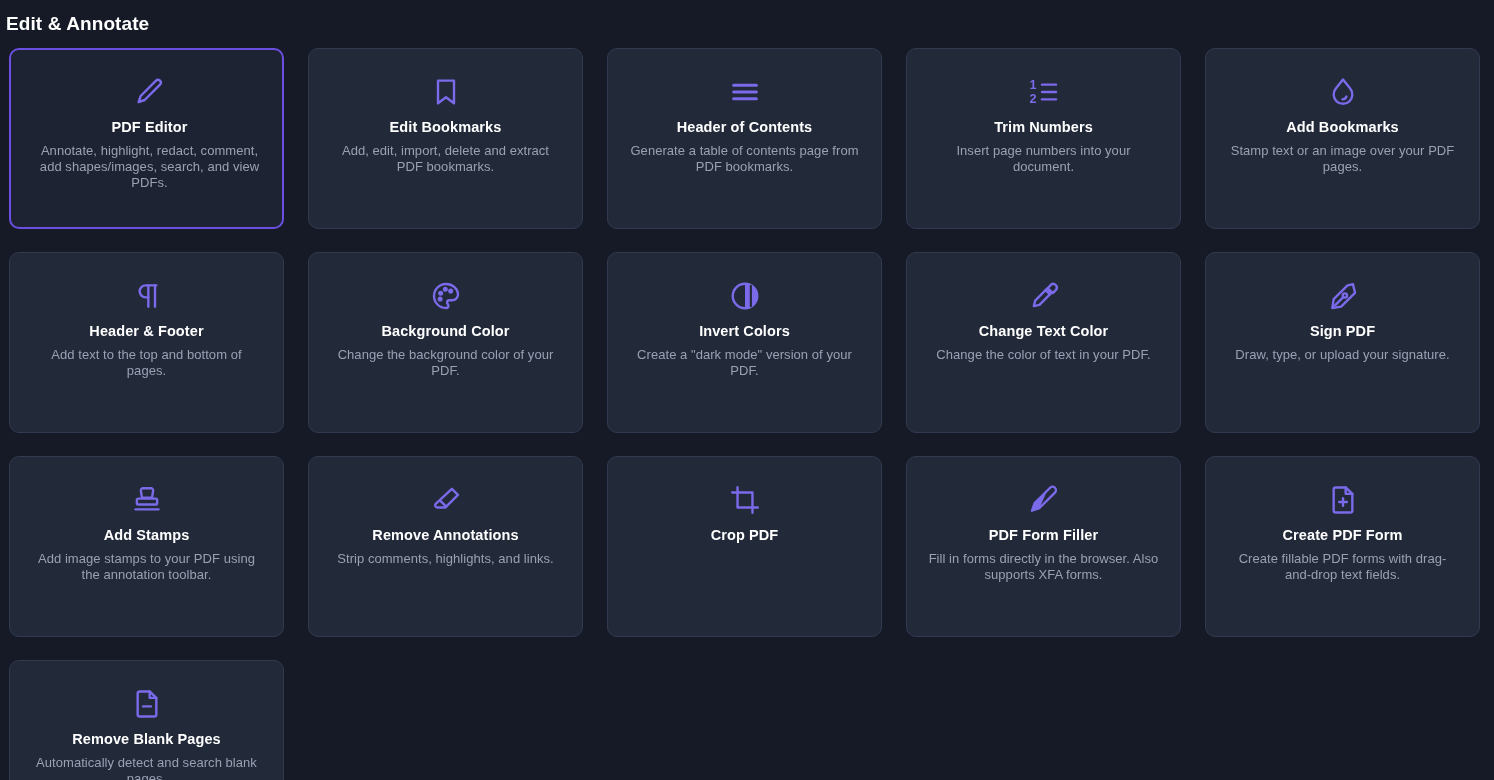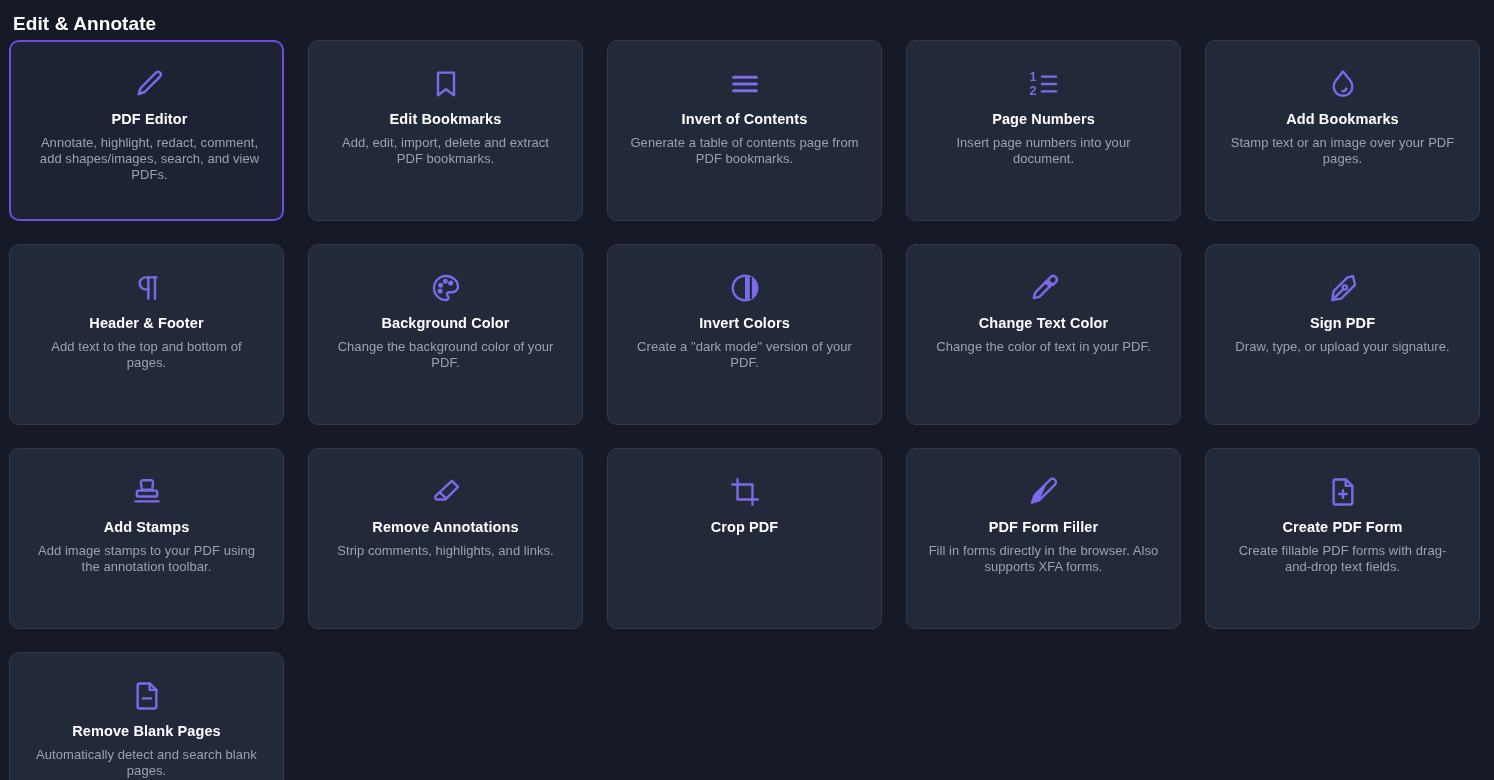--- a/index.html
+++ b/index.html
@@ -16,22 +16,22 @@
     font-family: "Liberation Sans", sans-serif;
     color: #e8ecf3;
     -webkit-font-smoothing: antialiased;
   }
 
   #page-title {
     font-size: 19px;
     font-weight: bold;
     color: #ffffff;
     letter-spacing: 0.1px;
-    padding: 9px 0 0 13px;
-    height: 40px;
+    padding: 9px 0 0 6px;
+    height: 48px;
     line-height: 30px;
   }
 
   #tool-grid {
     display: grid;
     grid-template-columns: repeat(5, 275px);
     column-gap: 24px;
     row-gap: 23px;
     padding: 0 0 0 9px;
     align-content: start;
@@ -116,34 +116,34 @@
       <div class="tool-desc">Add, edit, import, delete and extract PDF bookmarks.</div>
     </div>
     <div class="tool-card">
       <span class="tool-icon">
         <svg viewBox="0 0 24 24" fill="none" stroke="currentColor" stroke-width="2.3" stroke-linecap="round">
           <line x1="3.5" y1="7" x2="20.5" y2="7"></line>
           <line x1="3.5" y1="12" x2="20.5" y2="12"></line>
           <line x1="3.5" y1="17" x2="20.5" y2="17"></line>
         </svg>
       </span>
-      <div class="tool-title">Invert of Contents</div>
+      <div class="tool-title">Header of Contents</div>
       <div class="tool-desc">Generate a table of contents page from PDF bookmarks.</div>
     </div>
     <div class="tool-card">
       <span class="tool-icon">
         <svg viewBox="0 0 24 24" fill="none" stroke="currentColor" stroke-width="1.8" stroke-linecap="round" stroke-linejoin="round">
           <line x1="10.5" y1="6.5" x2="21" y2="6.5"></line>
           <line x1="10.5" y1="12" x2="21" y2="12"></line>
           <line x1="10.5" y1="17.5" x2="21" y2="17.5"></line>
           <text x="1.2" y="9.6" font-size="9.5" font-weight="bold" fill="currentColor" stroke="none" font-family="Liberation Sans, sans-serif">1</text>
           <text x="1.2" y="20.3" font-size="9.5" font-weight="bold" fill="currentColor" stroke="none" font-family="Liberation Sans, sans-serif">2</text>
         </svg>
       </span>
-      <div class="tool-title">Page Numbers</div>
+      <div class="tool-title">Trim Numbers</div>
       <div class="tool-desc">Insert page numbers into your document.</div>
     </div>
     <div class="tool-card">
       <span class="tool-icon">
         <svg viewBox="0 0 24 24" fill="none" stroke="currentColor" stroke-width="1.8" stroke-linecap="round" stroke-linejoin="round">
           <path d="M12 2.6 6.6 9.4a7 7 0 1 0 10.8 0z"></path>
           <path d="M14.6 15.4a3.2 3.2 0 0 1-3 2.1"></path>
         </svg>
       </span>
       <div class="tool-title">Add Bookmarks</div>

